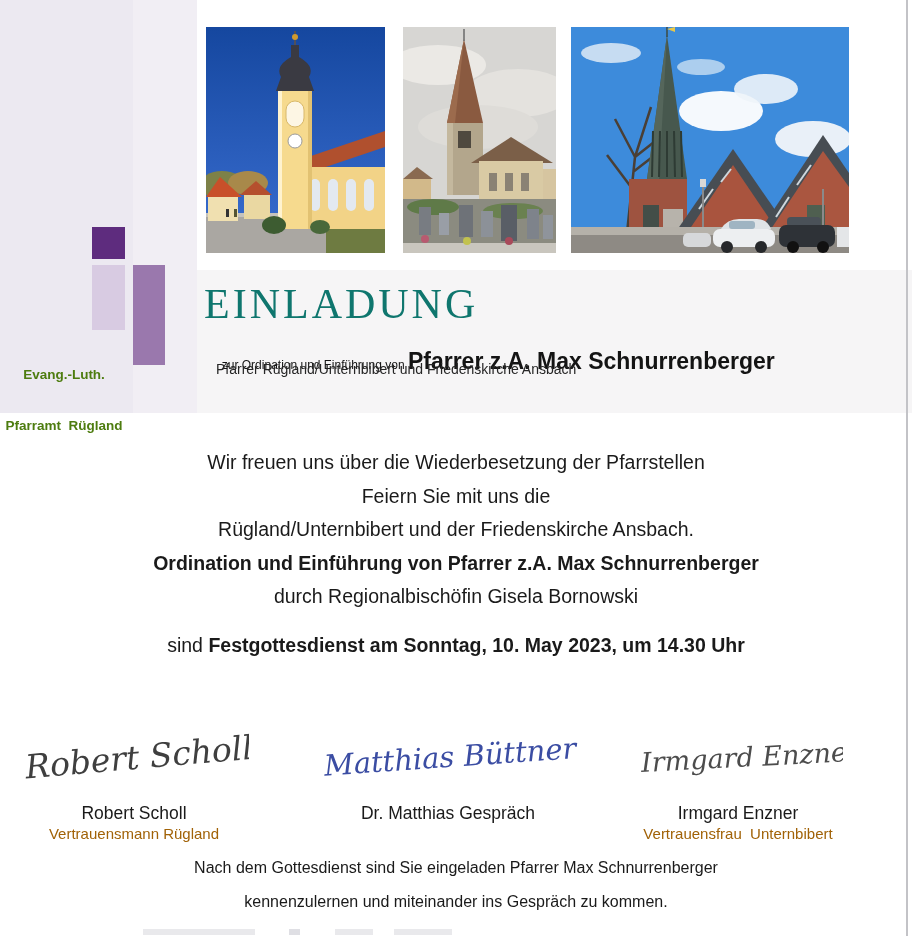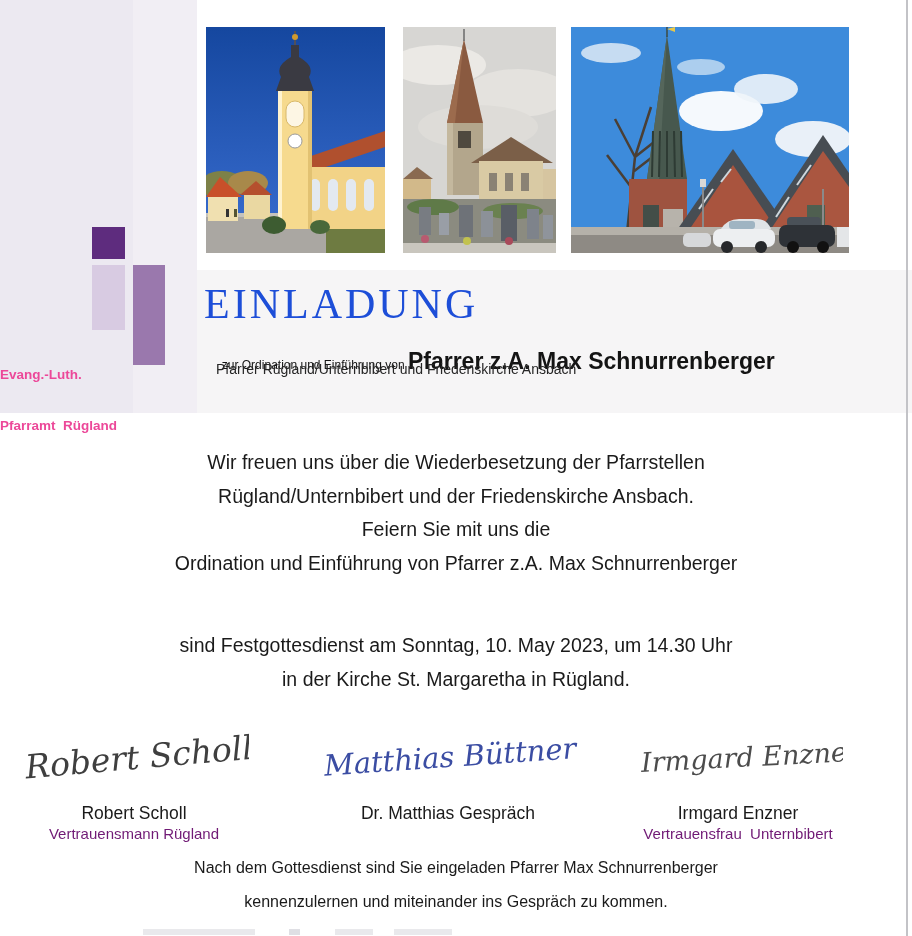--- a/index.html
+++ b/index.html
@@ -8,54 +8,54 @@
   
   .sidebar{position:absolute;left:0;top:0;width:133px;height:413px;background:#ece9f1;}
   .sidebar-inner{position:absolute;left:133px;top:0;width:64px;height:413px;background:#f1eef4;}
   .band{position:absolute;left:197px;top:270px;width:715px;height:143px;background:#f6f5f6;}
   .vline{position:absolute;left:906px;top:0;width:2px;height:936px;background:#c3c3c7;}
   
   .sq{position:absolute;}
   .sq-dark{left:92px;top:227px;width:33px;height:32px;background:#5e2c7e;}
   .sq-light{left:92px;top:265px;width:33px;height:65px;background:#d8cbe2;}
   .sq-medium{left:133px;top:265px;width:32px;height:100px;background:#9a78ad;}
-  .logo-text{position:absolute;left:0;top:332px;width:128px;text-align:left;
-             font-size:13.5px;font-weight:700;color:#ec4899;line-height:17px;white-space:pre-wrap;}
+  .logo-text{position:absolute;left:0;top:332px;width:128px;text-align:center;
+             font-size:13.5px;font-weight:700;color:#4d7c0f;line-height:17px;white-space:pre-wrap;}
   
   .photo{position:absolute;top:27px;height:226px;}
   .photo svg{display:block;width:100%;height:100%;}
   .photo1{left:206px;width:179px;}
   .photo2{left:403px;width:153px;}
   .photo3{left:571px;width:278px;}
   
   .title{position:absolute;left:204px;top:282px;font-family:"Liberation Serif",serif;
-         font-weight:400;font-size:42px;letter-spacing:3px;color:#1d4ed8;line-height:44px;}
+         font-weight:400;font-size:42px;letter-spacing:3px;color:#0f766e;line-height:44px;}
   .subtitle{position:absolute;left:204px;top:330px;color:#141414;white-space:pre-wrap;}
   .subtitle .small{font-size:12px;text-align:right;}
   .subtitle .big{font-size:23px;font-weight:bold;}
   .subtitle2{position:absolute;left:204px;top:361px;font-size:14px;color:#262626;margin-left:12px;}
   
   .center-block{position:absolute;left:0;width:912px;text-align:center;color:#1a1a1a;}
   .body-block{top:446px;font-size:19.5px;line-height:33.5px;}
   .event-block{top:629px;font-size:19.5px;line-height:33.5px;}
   .footer-block{top:851px;font-size:16px;line-height:33.5px;}
-  .bold{font-weight:400;}
+  .bold{font-weight:700;}
   .pre{white-space:pre-wrap;}
   
   .sig-col{position:absolute;top:716px;width:260px;text-align:center;}
   .sig-col-1{left:4px;}
   .sig-col-2{left:318px;}
   .sig-col-3{left:608px;}
   .sig-svg-wrap{height:84px;display:flex;align-items:center;justify-content:center;}
   .script{font-family:"DejaVu Serif",serif;font-style:italic;}
   .ink-dark{fill:#3f3f3f;}
   .ink-blue{fill:#3b4da3;}
   .ink-gray{fill:#4c4c4c;}
   .sig-name{font-size:17.5px;color:#1a1a1a;line-height:22px;margin-top:2px;}
-  .sig-role{font-size:15px;color:#701a75;line-height:19px;white-space:pre-wrap;}
+  .sig-role{font-size:15px;color:#a16207;line-height:19px;white-space:pre-wrap;}
   
   .frag{position:absolute;background:#e9e9ec;height:6px;top:929px;}
   .frag1{left:143px;width:112px;}
   .frag2{left:289px;width:11px;background:#dfdfe4;}
   .frag3{left:335px;width:38px;}
   .frag4{left:394px;width:58px;}
 </style>
 </head>
 <body>
 
@@ -205,30 +205,30 @@
   </div>
 
   <div class="title">EINLADUNG</div>
   <div class="subtitle">
     <span class="small pre">zur Ordination und Einführung von </span><span class="big">Pfarrer z.A. Max Schnurrenberger</span>
   </div>
   <div class="subtitle2">Pfarrer Rügland/Unternbibert und Friedenskirche Ansbach</div>
 
   <div class="center-block body-block">
     <div>Wir freuen uns über die Wiederbesetzung der Pfarrstellen</div>
+    <div>Feiern Sie mit uns die</div>
     <div>Rügland/Unternbibert und der Friedenskirche Ansbach.</div>
-    <div>Feiern Sie mit uns die</div>
     <div class="bold">Ordination und Einführung von Pfarrer z.A. Max Schnurrenberger</div>
+    <div>durch Regionalbischöfin Gisela Bornowski</div>
   </div>
 
   <div class="center-block event-block">
     <div>
       <span class="pre">sind </span><span class="bold">Festgottesdienst am Sonntag, 10. May 2023, um 14.30 Uhr</span>
     </div>
-    <div>in der Kirche St. Margaretha in Rügland.</div>
   </div>
 
   <div class="sig-col sig-col-1">
     <div class="sig-svg-wrap">
       <svg width="230" height="78" viewBox="0 0 230 78">
         <text x="6" y="50" font-size="33" class="script ink-dark" transform="rotate(-5 115 40)">Robert Scholl</text>
       </svg>
     </div>
     <div class="sig-name">Robert Scholl</div>
     <div class="sig-role">Vertrauensmann Rügland</div>

